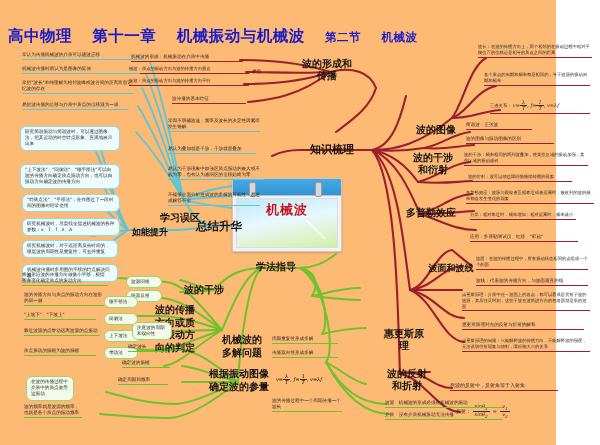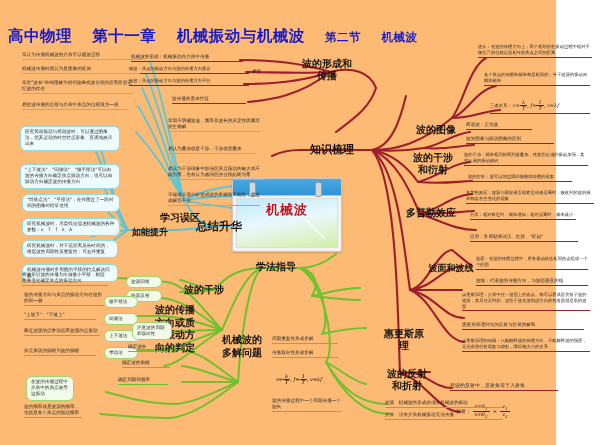--- a/index.html
+++ b/index.html
@@ -300,20 +300,23 @@
   <div class="node leaf t5 ul-gr" style="left:22px;top:272px;width:86px;">将波形沿波的传播方向做微小平移，根据图像变化确定质点的振动方向</div>
   <div class="node leaf t5 ul-gr" style="left:24px;top:292px;width:80px;">波的传播方向与质点的振动方向在波形的同一侧</div>
   <div class="node leaf t5 ul-gr" style="left:24px;top:312px;width:72px;">"上坡下"、"下坡上"</div>
   <div class="node leaf t5 ul-gr" style="left:24px;top:328px;width:76px;">靠近波源的点带动远离波源的点振动</div>
   <div class="node leaf t5 ul-gr" style="left:24px;top:348px;width:72px;">质点振动的振幅为波的振幅</div>
   <div class="node leaf t5 pill-gr" style="left:104px;top:296px;width:34px;">微平移法</div>
   <div class="node leaf t5 pill-gr" style="left:104px;top:313px;width:34px;">同侧法</div>
   <div class="node leaf t5 pill-gr" style="left:104px;top:330px;width:38px;">上下坡法</div>
   <div class="node leaf t5 pill-gr" style="left:104px;top:347px;width:34px;">带动法</div>
 
+  <div class="node lbl l-lg" style="left:208px;top:368px;width:62px;line-height:1.25;">
+    <span>根据振动图像确定波的参量</span>
+  </div>
   <div class="node leaf t5 pill-gr" style="left:26px;top:376px;width:48px;">在波的传播过程中介质中的质点做受迫振动</div>
   <div class="node leaf t5 ul-gr" style="left:24px;top:404px;width:58px;">波的频率就是波源的频率，也就是各个质点的振动频率</div>
   <div class="node leaf t5 ul-gr" style="left:128px;top:344px;width:40px;">确定波长</div>
   <div class="node leaf t5 ul-gr" style="left:122px;top:360px;width:48px;">确定波的振幅</div>
   <div class="node leaf t5 ul-gr" style="left:118px;top:377px;width:50px;">确定周期和频率</div>
   <div class="node leaf t5 pill-gr" style="left:132px;top:322px;width:40px;">注意波的周期和双向性</div>
 
   <div class="node leaf t5 ul-gr" style="left:385px;top:400px;width:118px;">波源　机械波的形成必须有机械波的振动</div>
   <div class="node leaf t5 ul-gr" style="left:385px;top:412px;width:118px;">介质　没有介质机械振动无法传播</div>
 

